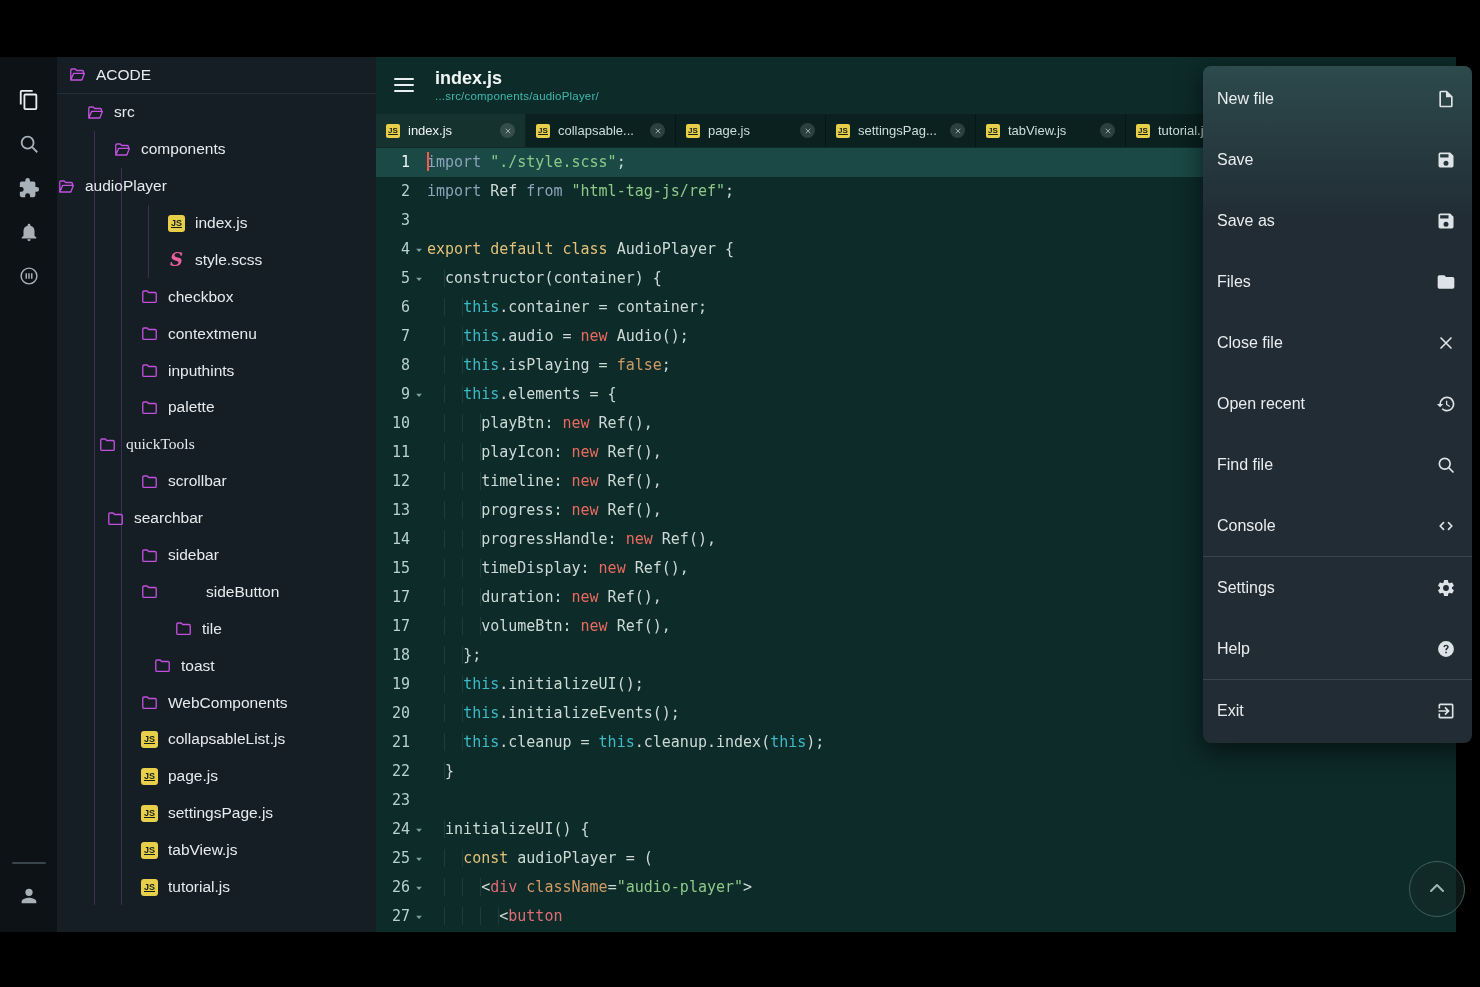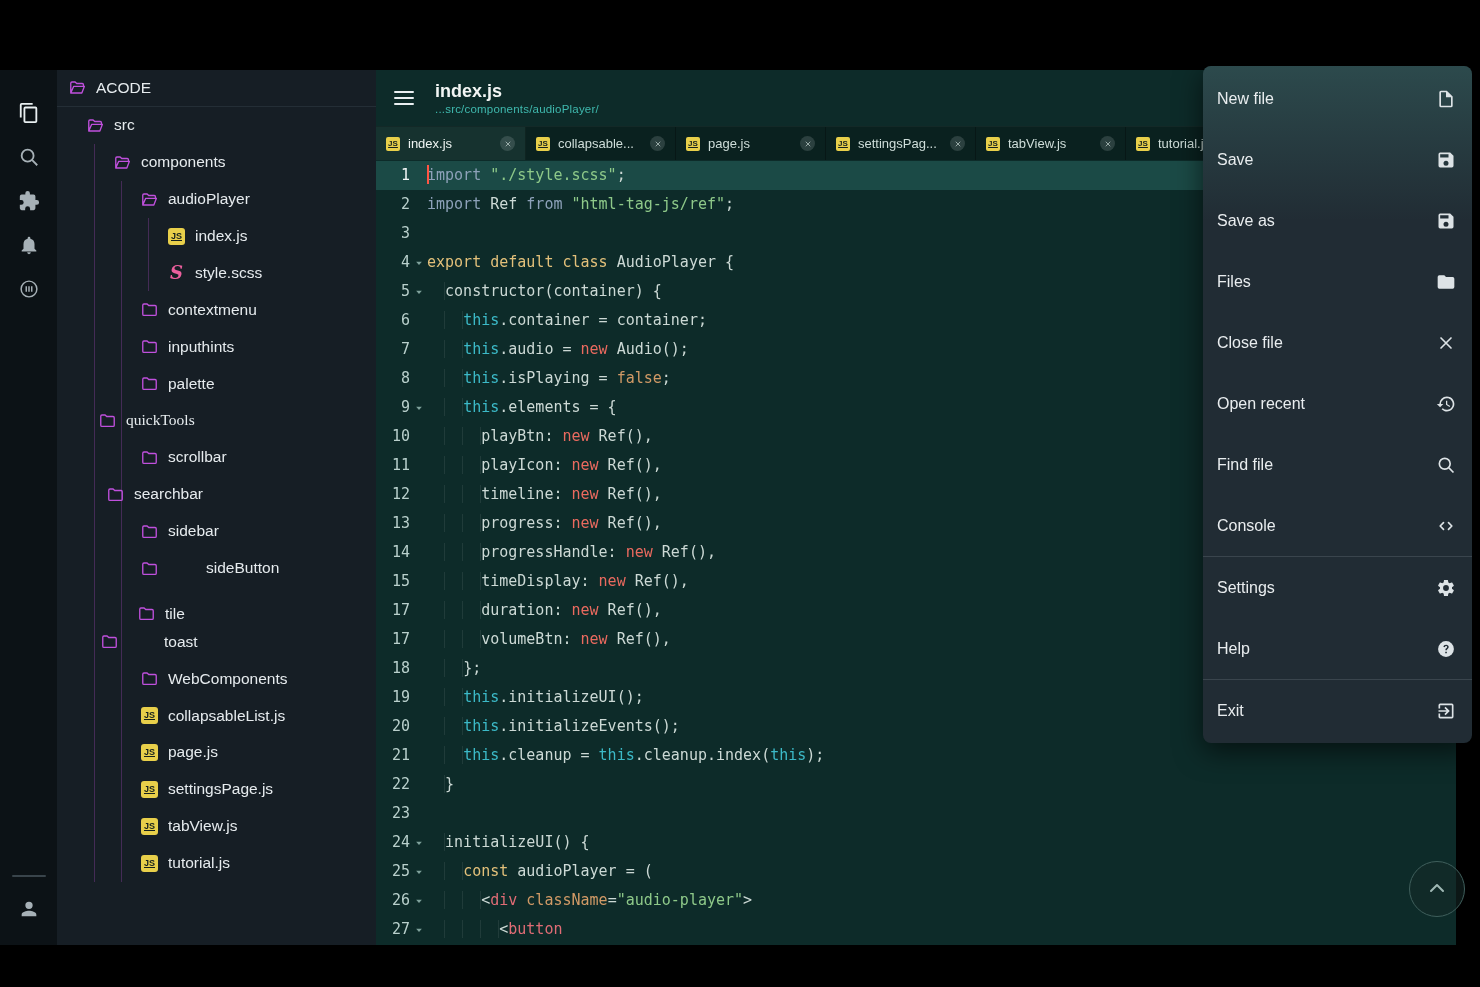--- a/index.html
+++ b/index.html
@@ -1,18 +1,18 @@
 <!DOCTYPE html>
 <html style="--app-bg: #000000; --rail-bg: #0c1216; --sidebar-bg: #161e25; --sidebar-divider: #242e36; --editor-bg: #0d2b29; --header-text: #f2f5f4; --path-text: #3fb9ae; --tabbar-bg: #0a211f; --tab-active-bg: #16322f; --tab-text: #cfdeda; --gutter-text: #b9d0cc; --active-line-bg: #1b4a46; --cursor-color: #ff5544; --guide-color: rgba(255,255,255,0.08); --tree-guide: rgba(189,79,214,0.28); --folder-purple: #c050dd; --js-yellow: #e8cf4a; --sass-pink: #ec5f9e; --menu-bg: #212c34; --menu-text: #e9edef; --menu-divider: #3a454d; --rail-icon: #a7b1b7; --fab-ring: #3f5f5c; --tok-plain: #ccd9d5; --tok-kw-import: #8da1b9; --tok-kw-decl: #e2c07a; --tok-this: #3cbac8; --tok-new: #ea6a5f; --tok-string: #8ec989; --tok-bool: #d19a66; --tok-tag: #e06c75; --tok-attr: #d19a66;"><head>
 <meta charset="utf-8">
 <style>
   html,body{margin:0;padding:0;background:#000;}
   #app{position:relative;width:1480px;height:987px;overflow:hidden;background:var(--app-bg,#000);
        font-family:"Liberation Sans",sans-serif;-webkit-font-smoothing:antialiased;}
-  #frame{position:absolute;left:0;top:70px;width:1456px;height:875px;display:flex;overflow:hidden;background:var(--editor-bg);}
+  #frame{position:absolute;left:0;top:57px;width:1456px;height:875px;display:flex;overflow:hidden;background:var(--editor-bg);}
 
   
   #rail{width:57px;flex:none;background:var(--rail-bg);display:flex;flex-direction:column;align-items:center;
         padding-top:21px;box-sizing:border-box;}
   .rail-btn{width:44px;height:44px;display:flex;align-items:center;justify-content:center;color:var(--rail-icon);
             background:none;border:0;padding:0;cursor:pointer;}
   .rail-btn.active{color:#e9eff1;}
   .rail-btn svg{width:22px;height:22px;display:block;}
   .rail-spacer{flex:1;}
   .rail-divider{width:34px;height:2px;background:#39444b;border-radius:1px;margin-bottom:10px;}
@@ -151,21 +151,21 @@
         </div>
         <div class="tree-row" style="padding-left: 56px;">
           <i class="tree-guide" style="left: 37px;"></i>
           <span class="tree-icon">
             <svg viewBox="0 0 24 24" fill="none" stroke="currentColor" stroke-width="1.7" stroke-linejoin="round">
               <path d="M3.5 19h14l3.2-8.5H7.2L3.5 19zM3.5 19V6.5a1.5 1.5 0 0 1 1.5-1.5h4l2 2h7a1.5 1.5 0 0 1 1.5 1.5v2"></path>
             </svg>
           </span>
           <span class="tree-label">components</span>
         </div>
-        <div class="tree-row" style="padding-left: 83px;">
+        <div class="tree-row" style="">
           <i class="tree-guide" style="left: 37px;"></i>
           <i class="tree-guide" style="left: 64px;"></i>
           <span class="tree-icon">
             <svg viewBox="0 0 24 24" fill="none" stroke="currentColor" stroke-width="1.7" stroke-linejoin="round">
               <path d="M3.5 19h14l3.2-8.5H7.2L3.5 19zM3.5 19V6.5a1.5 1.5 0 0 1 1.5-1.5h4l2 2h7a1.5 1.5 0 0 1 1.5 1.5v2"></path>
             </svg>
           </span>
           <span class="tree-label">audioPlayer</span>
         </div>
         <div class="tree-row" style="padding-left: 110px;">
@@ -187,20 +187,30 @@
           <span class="tree-label">style.scss</span>
         </div>
         <div class="tree-row" style="padding-left: 83px;">
           <i class="tree-guide" style="left: 37px;"></i>
           <i class="tree-guide" style="left: 64px;"></i>
           <span class="tree-icon">
             <svg viewBox="0 0 24 24" fill="none" stroke="currentColor" stroke-width="1.7" stroke-linejoin="round">
               <path d="M3.5 6.5A1.5 1.5 0 0 1 5 5h4l2 2h8a1.5 1.5 0 0 1 1.5 1.5V18a1.5 1.5 0 0 1-1.5 1.5H5A1.5 1.5 0 0 1 3.5 18V6.5z"></path>
             </svg>
           </span>
+          <span class="tree-label">checkbox</span>
+        </div>
+        <div class="tree-row" style="padding-left: 83px;">
+          <i class="tree-guide" style="left: 37px;"></i>
+          <i class="tree-guide" style="left: 64px;"></i>
+          <span class="tree-icon">
+            <svg viewBox="0 0 24 24" fill="none" stroke="currentColor" stroke-width="1.7" stroke-linejoin="round">
+              <path d="M3.5 6.5A1.5 1.5 0 0 1 5 5h4l2 2h8a1.5 1.5 0 0 1 1.5 1.5V18a1.5 1.5 0 0 1-1.5 1.5H5A1.5 1.5 0 0 1 3.5 18V6.5z"></path>
+            </svg>
+          </span>
           <span class="tree-label">contextmenu</span>
         </div>
         <div class="tree-row" style="padding-left: 83px;">
           <i class="tree-guide" style="left: 37px;"></i>
           <i class="tree-guide" style="left: 64px;"></i>
           <span class="tree-icon">
             <svg viewBox="0 0 24 24" fill="none" stroke="currentColor" stroke-width="1.7" stroke-linejoin="round">
               <path d="M3.5 6.5A1.5 1.5 0 0 1 5 5h4l2 2h8a1.5 1.5 0 0 1 1.5 1.5V18a1.5 1.5 0 0 1-1.5 1.5H5A1.5 1.5 0 0 1 3.5 18V6.5z"></path>
             </svg>
           </span>
@@ -259,31 +269,31 @@
         <div class="tree-row" style="padding-left: 83px; gap: 38px;">
           <i class="tree-guide" style="left: 37px;"></i>
           <i class="tree-guide" style="left: 64px;"></i>
           <span class="tree-icon">
             <svg viewBox="0 0 24 24" fill="none" stroke="currentColor" stroke-width="1.7" stroke-linejoin="round">
               <path d="M3.5 6.5A1.5 1.5 0 0 1 5 5h4l2 2h8a1.5 1.5 0 0 1 1.5 1.5V18a1.5 1.5 0 0 1-1.5 1.5H5A1.5 1.5 0 0 1 3.5 18V6.5z"></path>
             </svg>
           </span>
           <span class="tree-label">sideButton</span>
         </div>
-        <div class="tree-row" style="padding-left: 80px; align-items: flex-end;">
+        <div class="tree-row" style="padding-left: 117px;">
           <i class="tree-guide" style="left: 37px;"></i>
           <i class="tree-guide" style="left: 64px;"></i>
           <span class="tree-icon">
             <svg viewBox="0 0 24 24" fill="none" stroke="currentColor" stroke-width="1.7" stroke-linejoin="round">
               <path d="M3.5 6.5A1.5 1.5 0 0 1 5 5h4l2 2h8a1.5 1.5 0 0 1 1.5 1.5V18a1.5 1.5 0 0 1-1.5 1.5H5A1.5 1.5 0 0 1 3.5 18V6.5z"></path>
             </svg>
           </span>
           <span class="tree-label">tile</span>
         </div>
-        <div class="tree-row" style="padding-left: 43px; gap: 36px;">
+        <div class="tree-row" style="padding-left: 96px;">
           <i class="tree-guide" style="left: 37px;"></i>
           <i class="tree-guide" style="left: 64px;"></i>
           <span class="tree-icon">
             <svg viewBox="0 0 24 24" fill="none" stroke="currentColor" stroke-width="1.7" stroke-linejoin="round">
               <path d="M3.5 6.5A1.5 1.5 0 0 1 5 5h4l2 2h8a1.5 1.5 0 0 1 1.5 1.5V18a1.5 1.5 0 0 1-1.5 1.5H5A1.5 1.5 0 0 1 3.5 18V6.5z"></path>
             </svg>
           </span>
           <span class="tree-label">toast</span>
         </div>
         <div class="tree-row" style="padding-left: 83px;">

